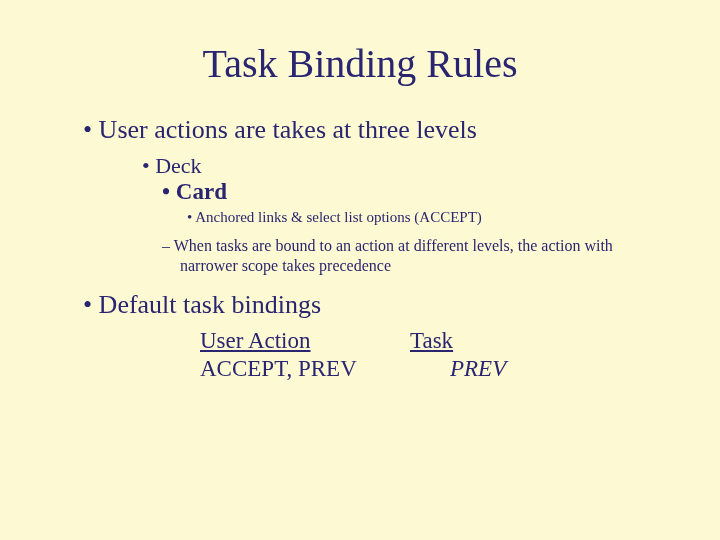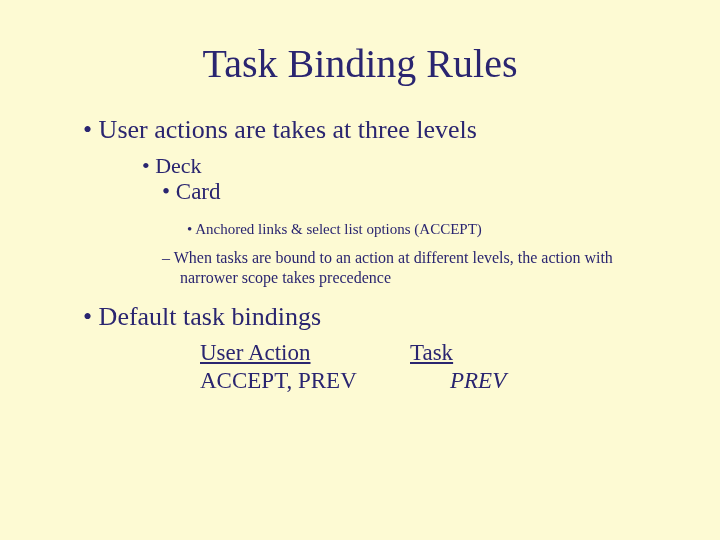--- a/index.html
+++ b/index.html
@@ -39,21 +39,22 @@
     margin-left: 110px;
     text-indent: -18px;
   }
   .lvl2::before {
     content: "• ";
   }
   .lvl2b {
     font-size: 23px;
     margin-left: 130px;
     text-indent: -18px;
-    margin-bottom: 16px;
+    margin-bottom: 4px;
+    font-weight: bold;
   }
   .lvl2b::before {
     content: "• ";
   }
   .lvl2c {
     font-size: 15px;
     margin-left: 155px;
     text-indent: -18px;
     margin-bottom: 10px;
   }

